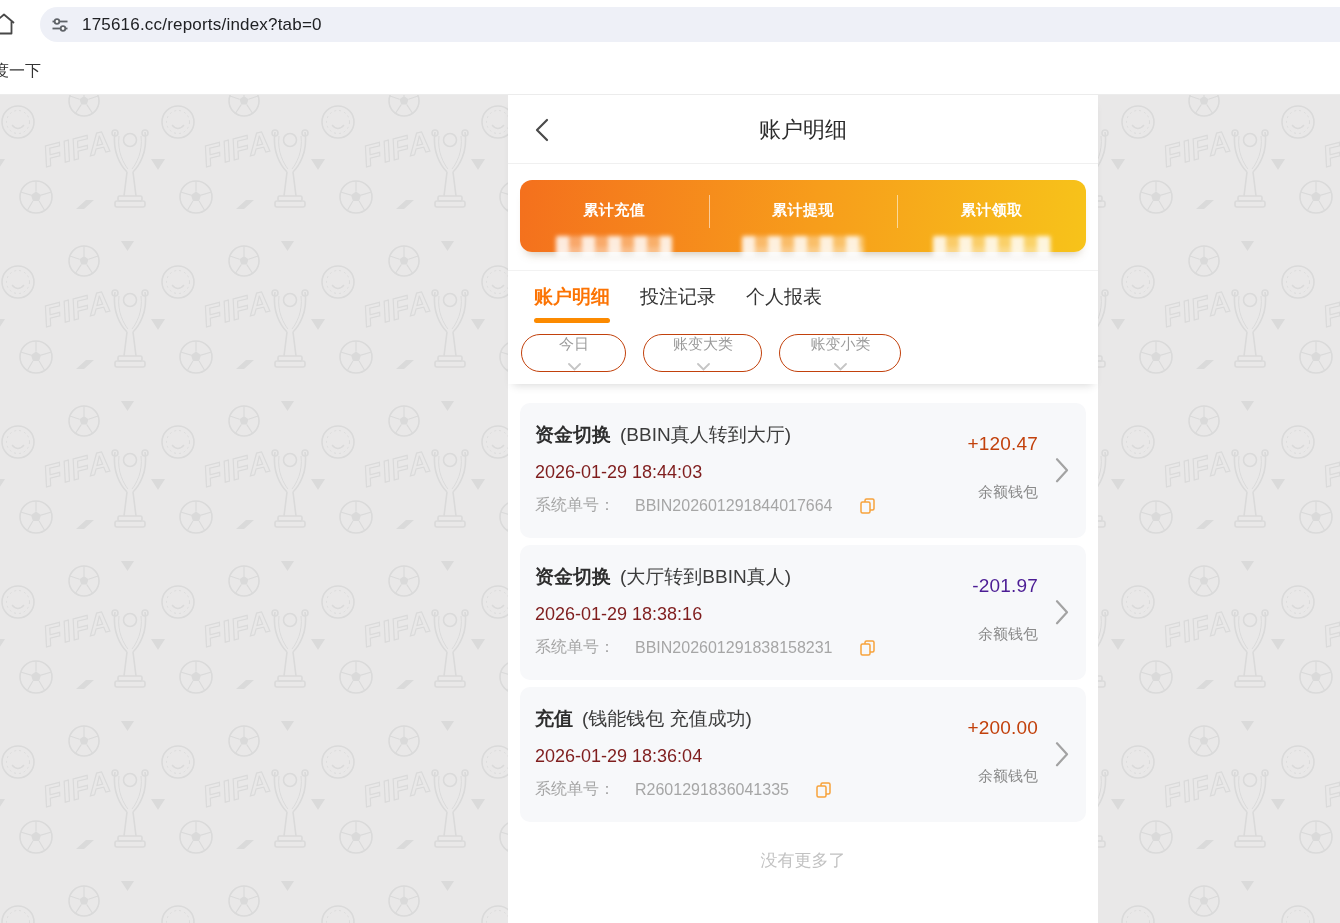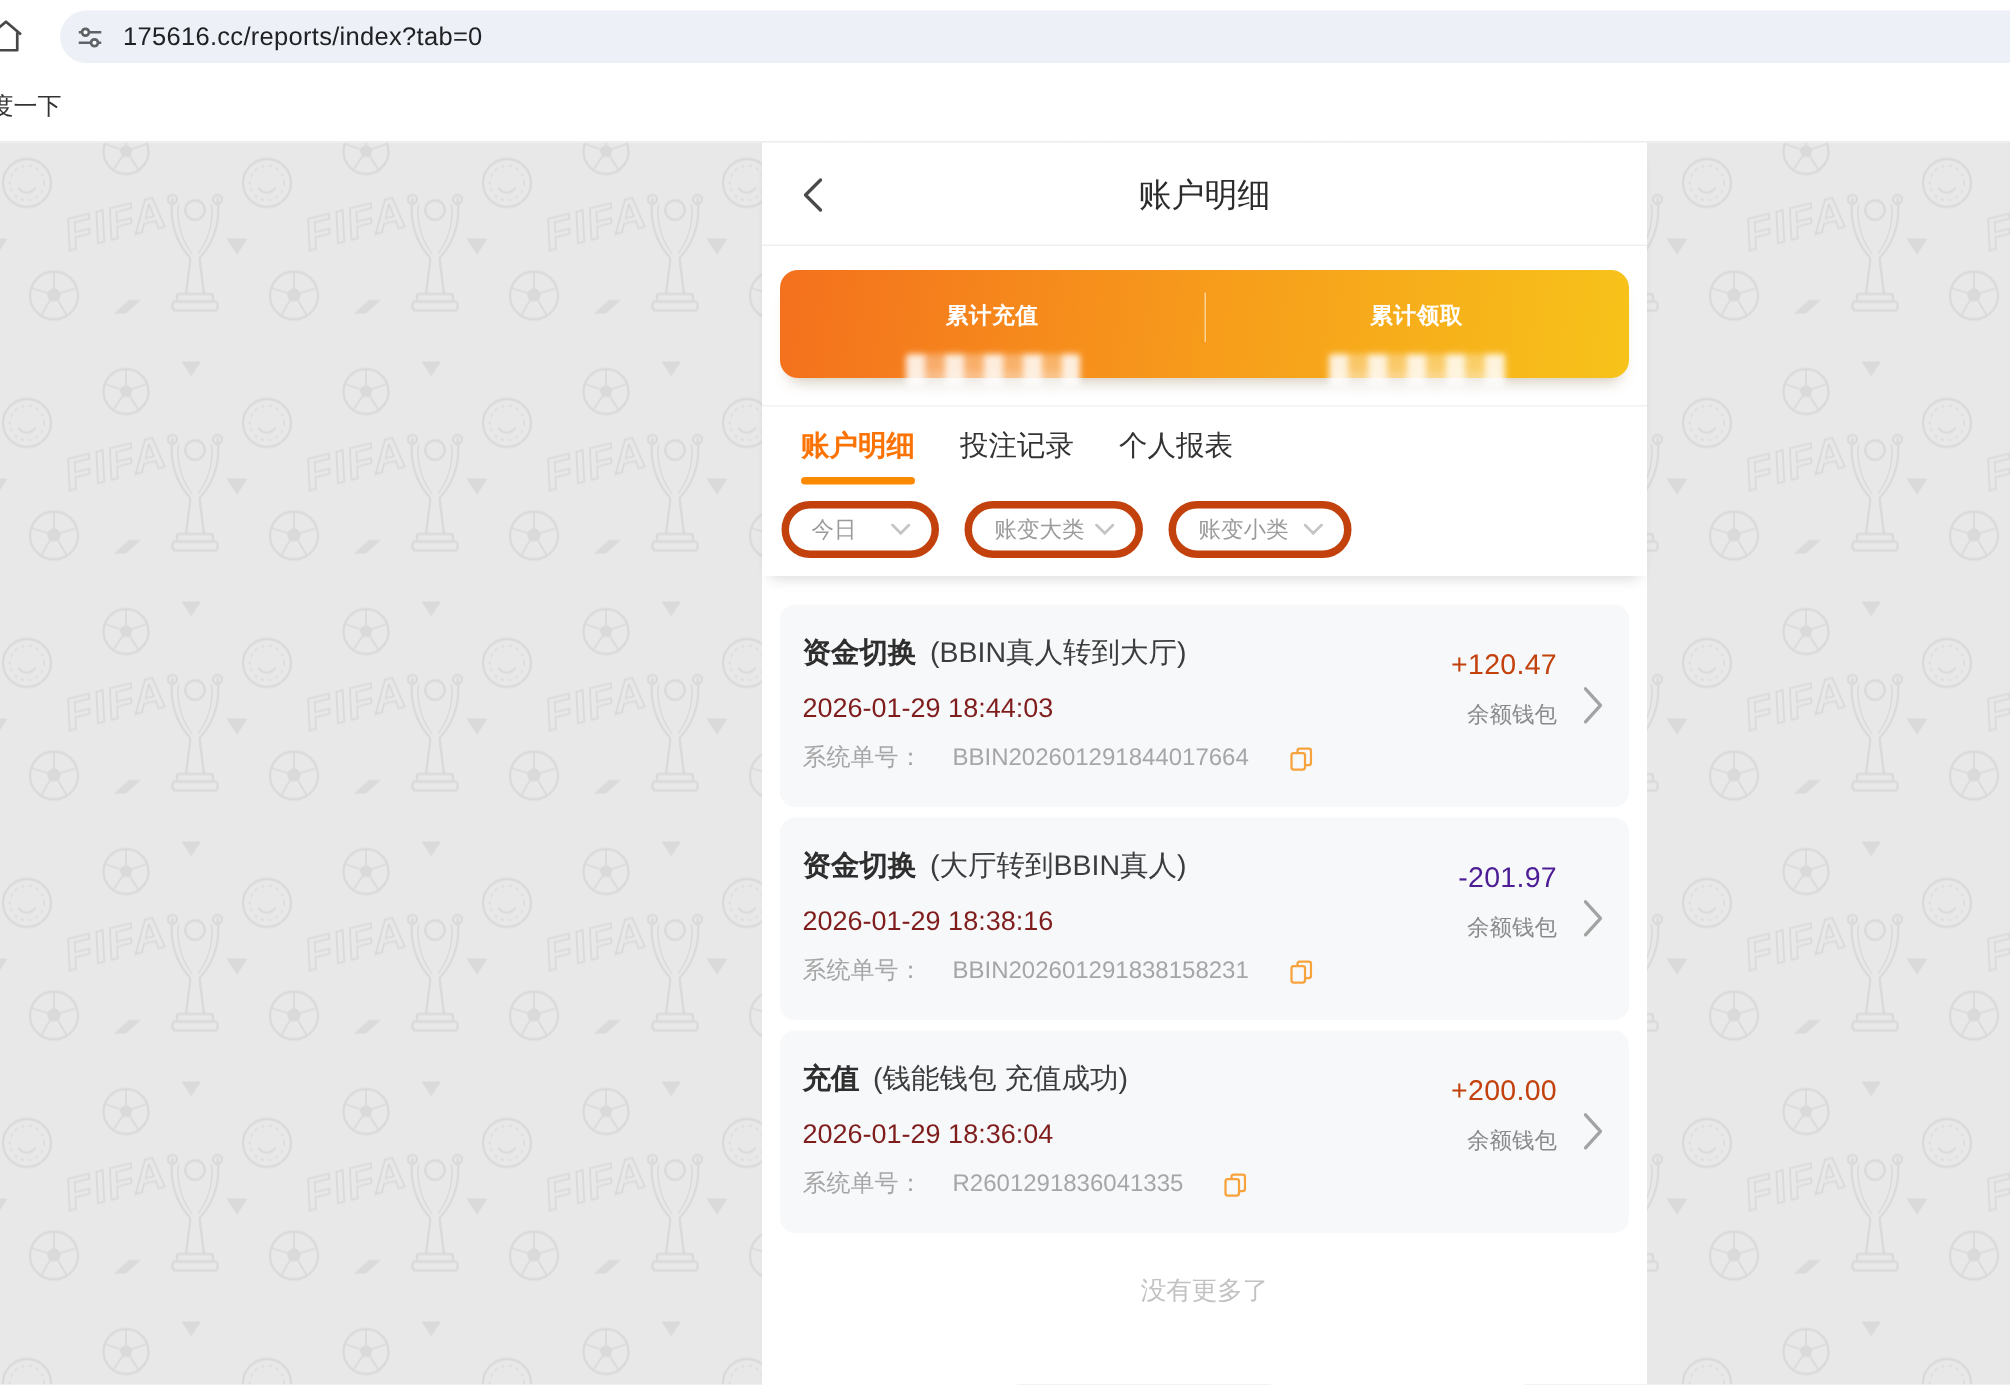--- a/index.html
+++ b/index.html
@@ -45,41 +45,41 @@
 
   .stats-divider { margin-top:18px; height:1px; background:#f2f2f2; }
 
   .tabs { display:flex; gap:30px; padding:13px 0 0 26px; }
   .tab { font-size:19px; color:#333; cursor:pointer; }
   .tab.active { color:#fc7303; font-weight:700; }
   .tab.active::after { content:""; display:block; height:5px; border-radius:3px;
                        background:#fc8a00; margin-top:8px; }
 
   .filters { display:flex; gap:17px; padding:11px 0 0 13px; }
-  .pill { height:38px; border:5px solid #c2410c; border-radius:19px; background:#fff;
+  .pill { height:38px; border:1px solid #c2410c; border-radius:19px; background:#fff;
           display:flex; align-items:center; justify-content:space-between;
-          padding:0 14px 0 15px; cursor:pointer; }
+          padding:0 14px 0 15px; cursor:pointer;flex-direction:column; }
   .p1{width:105px}.p2{width:119px}.p3{width:122px}
   .pill-label { font-size:15px; color:#9b9b9b; }
 
   
   .list { flex:1; padding:19px 12px 0; overflow:hidden; }
   .txn { position:relative; height:135px; border-radius:10px; background:#f7f8fa;
          margin-bottom:7px; padding:19px 150px 0 15px; cursor:pointer; }
   .txn-title { font-size:19px; color:#2e2e2e; white-space:nowrap; }
   .txn-type { font-weight:700; }
   .txn-note { margin-left:9px; color:#3c3c3c; }
   .txn-date { margin-top:14px; font-size:18px; color:#7f1d1d; }
   .txn-order { margin-top:12px; font-size:16px; color:#a6a6a6; display:flex; align-items:center;gap:20px; }
   .copy-btn { margin-left:7px; width:15px; height:16px; cursor:pointer; }
   .txn-right { position:absolute; right:48px; top:30px; text-align:right; }
   .amount { font-size:19px; font-weight:500; letter-spacing:.2px; }
   .amount.positive { color:#c2410c; }
   .amount.negative { color:#4c1d95; }
-  .wallet { margin-top:12px; font-size:15px; color:#8a8a8a; }
+  .wallet { margin-top:28px; font-size:15px; color:#8a8a8a; }
   .txn-chevron { position:absolute; right:17px; top:50%; transform:translateY(-53%);
                  width:14px; height:26px; }
 
   .end-text { margin-top:27px; text-align:center; font-size:17px; color:#c2c2c2; }
 
   svg { display:block; }
 </style>
 </head>
 <body>
 
@@ -168,20 +168,24 @@
         </div>
         <div class="page-title">账户明细</div>
       </div>
 
       <div class="stats">
         <div class="stat">
           <div class="stat-label">累计充值</div>
           <div class="blur-val w1"></div>
         </div>
         <div class="stat">
+          <div class="stat-label">累计提现</div>
+          <div class="blur-val w2"></div>
+        </div>
+        <div class="stat">
           <div class="stat-label">累计领取</div>
           <div class="blur-val w3"></div>
         </div>
       </div>
 
       <div class="stats-divider"></div>
 
       <div class="tabs">
         <div class="tab active">账户明细</div>
         <div class="tab">投注记录</div>

